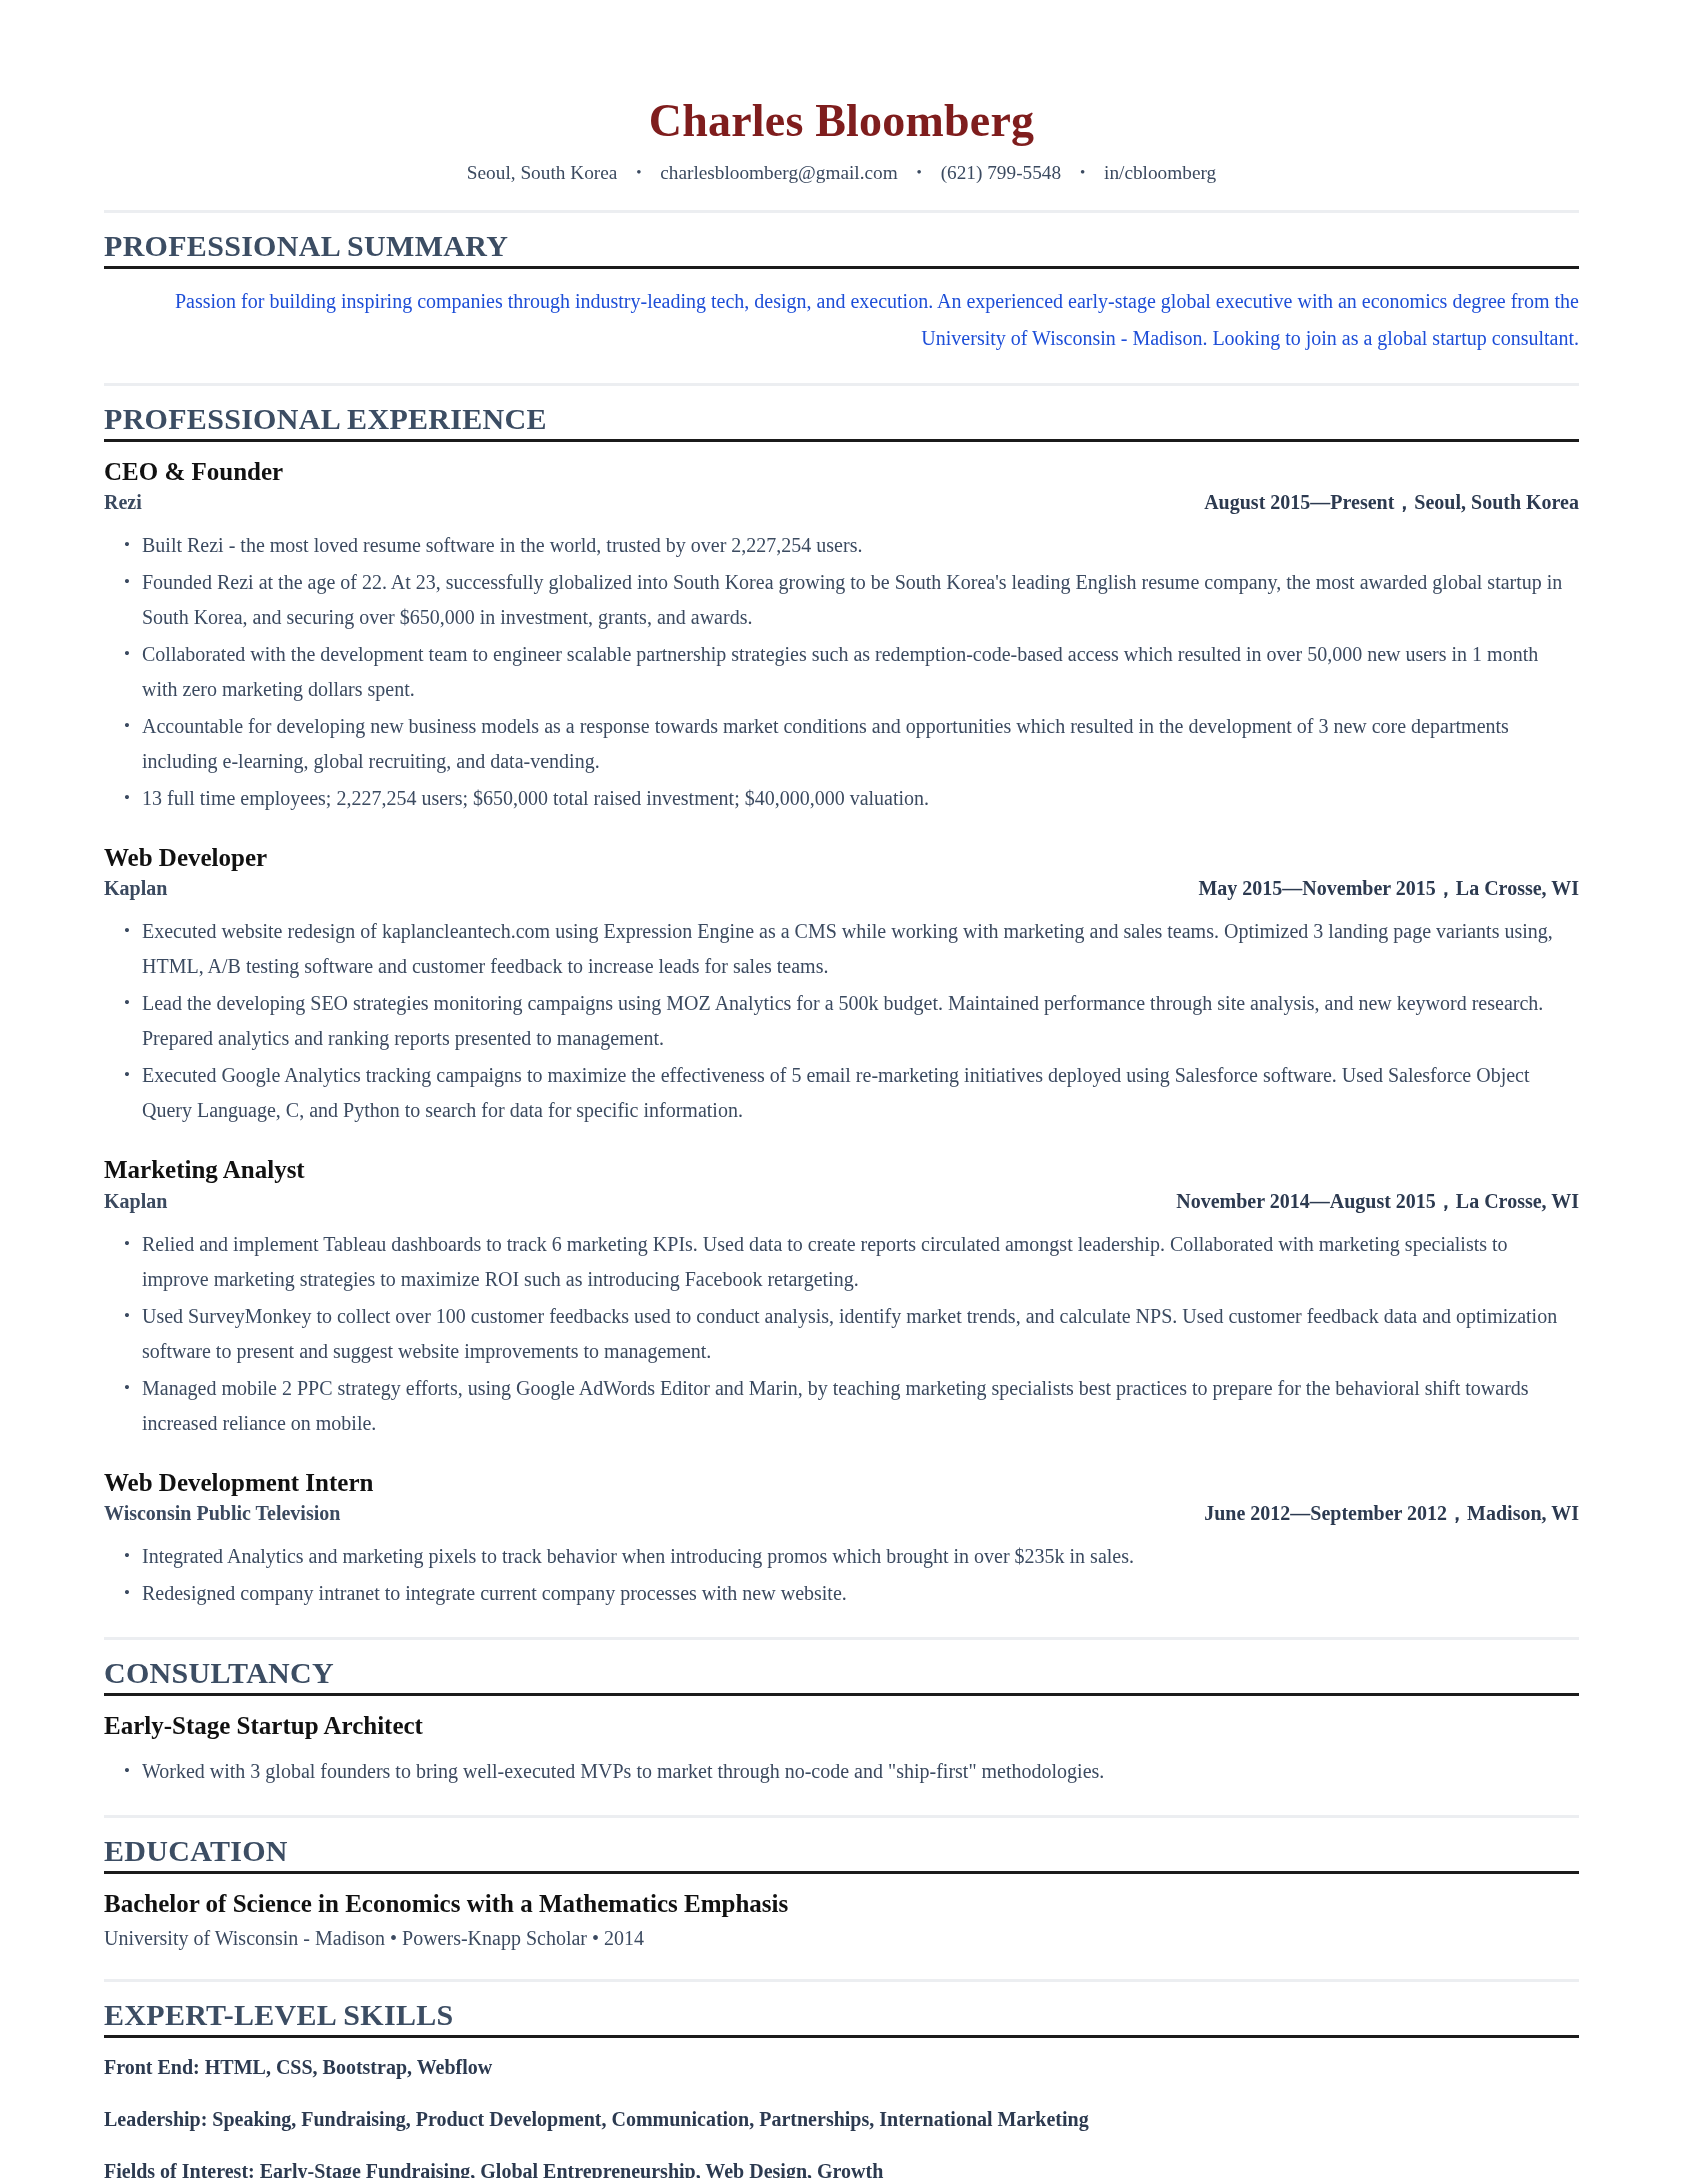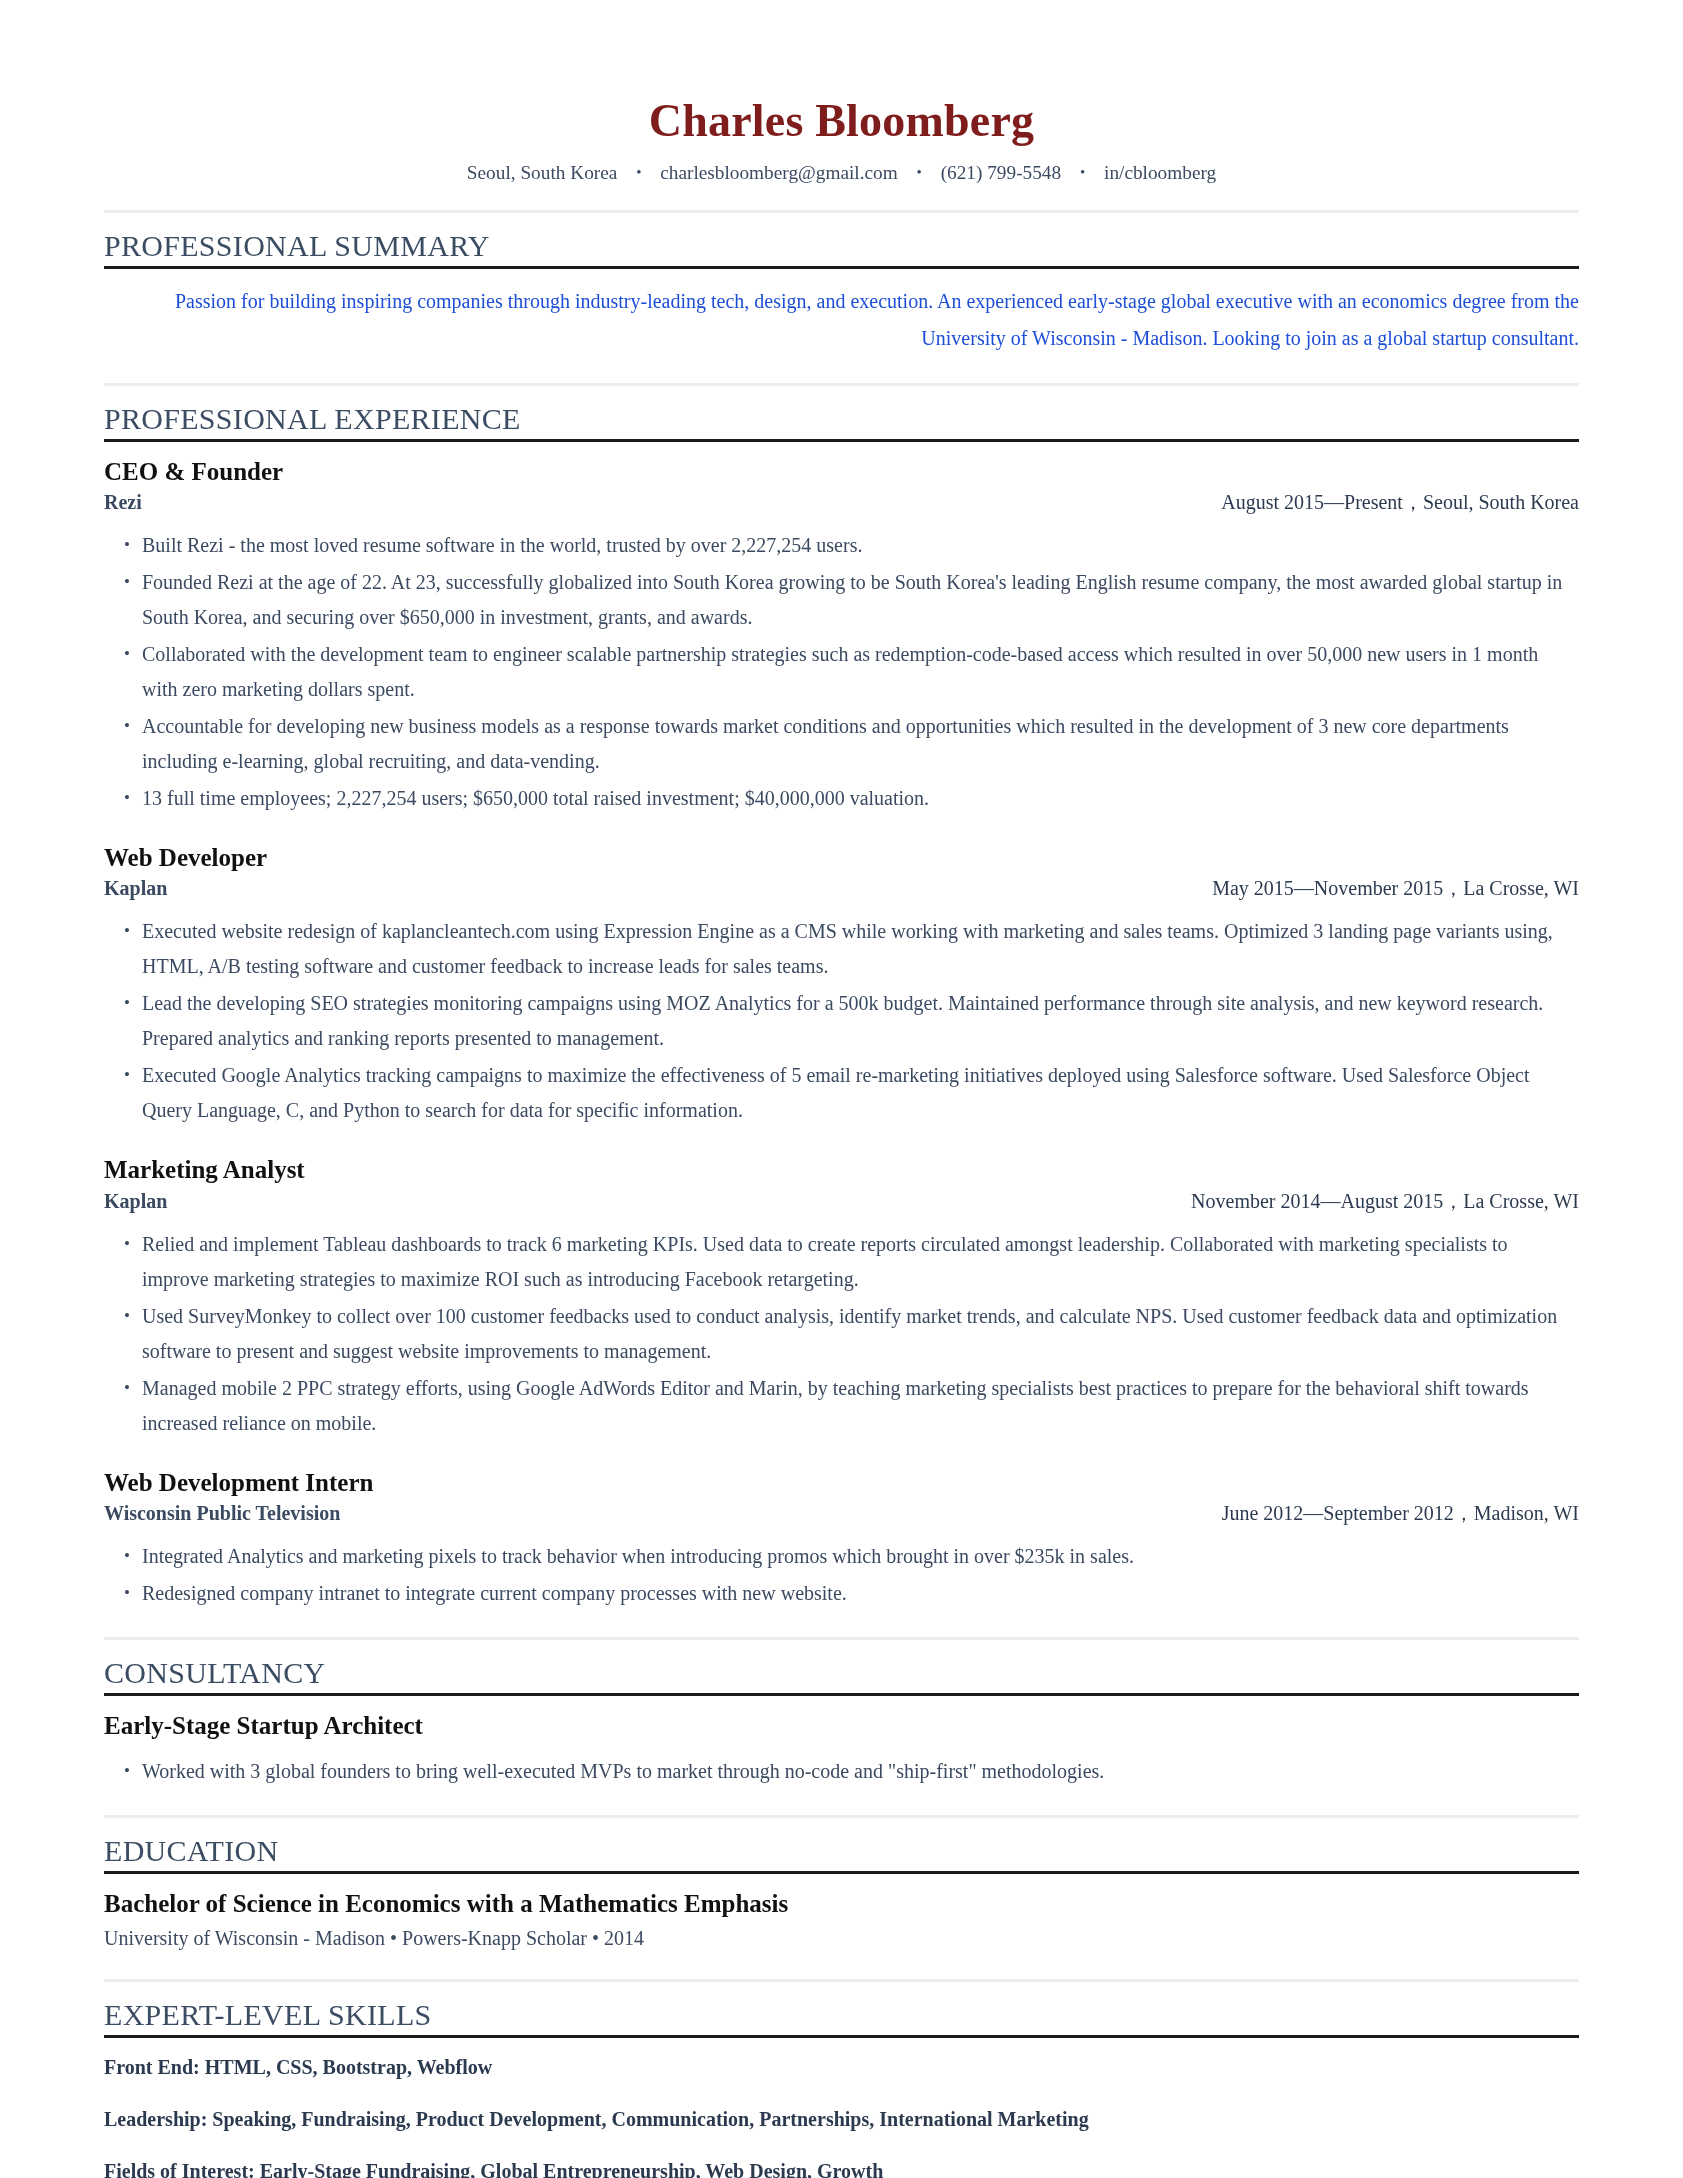--- a/index.html
+++ b/index.html
@@ -54,21 +54,21 @@
   .sec {
     margin-top: 26px;
   }
   .sec-topline {
     height: 3px;
     background: #eceef1;
     width: 100%;
   }
   .sec-title {
     font-size: 30px;
-    font-weight: normal;
+    font-weight: bold;
     color: #3c4d63;
     letter-spacing: 0.3px;
     padding: 16px 0 4px 0;
     line-height: 1.1;
   }
   .sec-rule {
     height: 3px;
     background: #1b1b1b;
     width: 100%;
     margin-bottom: 14px;
@@ -103,21 +103,21 @@
     margin-bottom: 6px;
   }
   .job-company {
     font-size: 20px;
     font-weight: bold;
     color: #3b4a60;
     white-space: nowrap;
   }
   .job-when {
     font-size: 20px;
-    font-weight: normal;
+    font-weight: bold;
     color: #2c3a50;
     white-space: nowrap;
     text-align: center;
     margin-left: 36px;
   }
 
   ul.bullets {
     list-style: none;
     margin: 12px;
     padding: 0;

